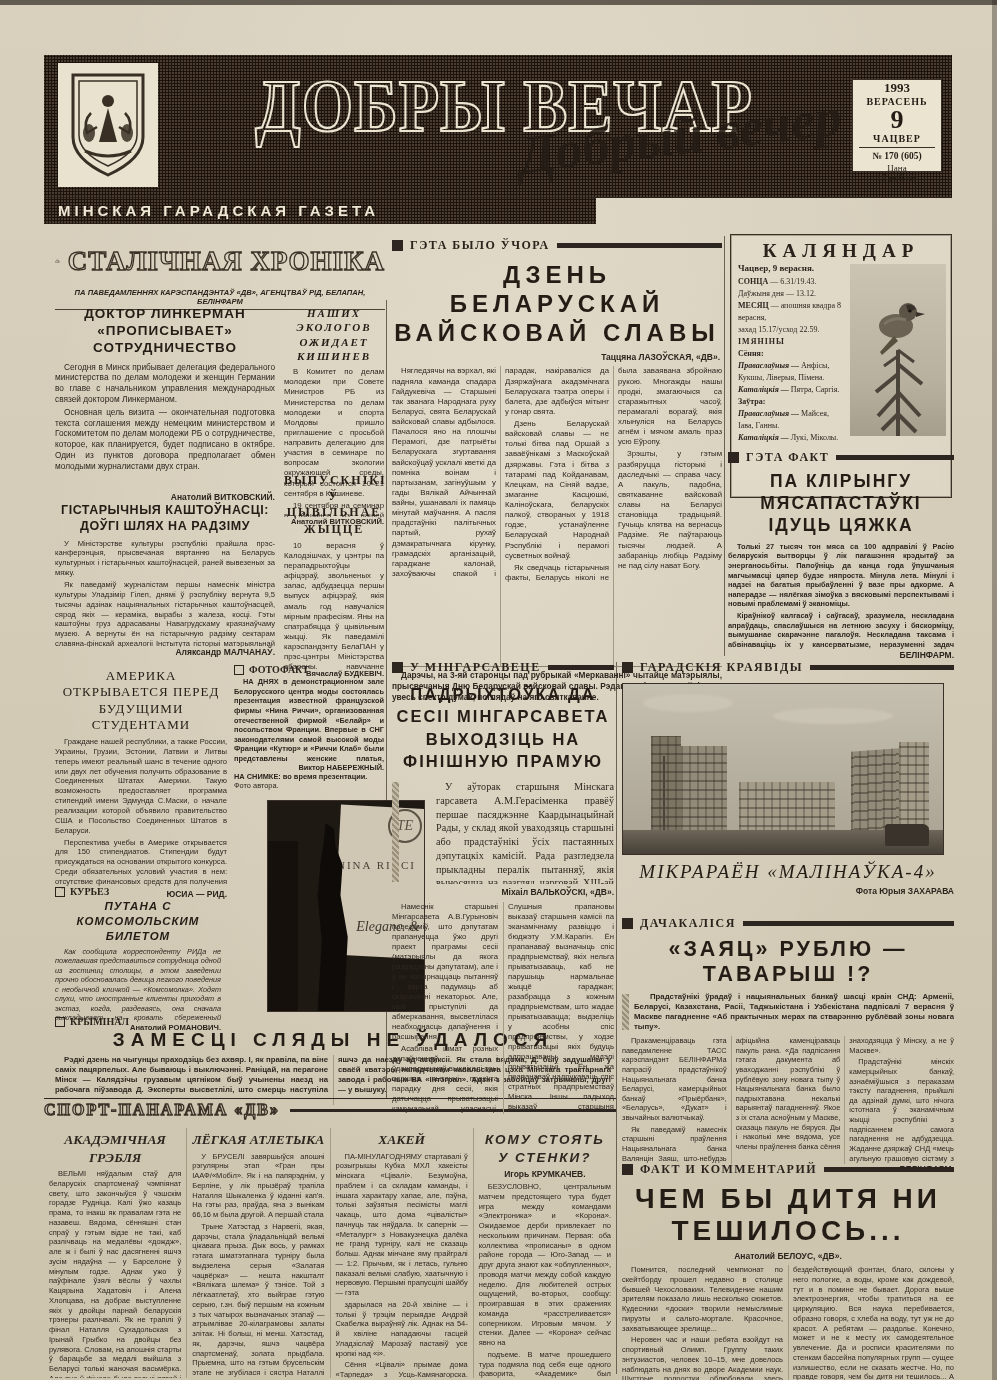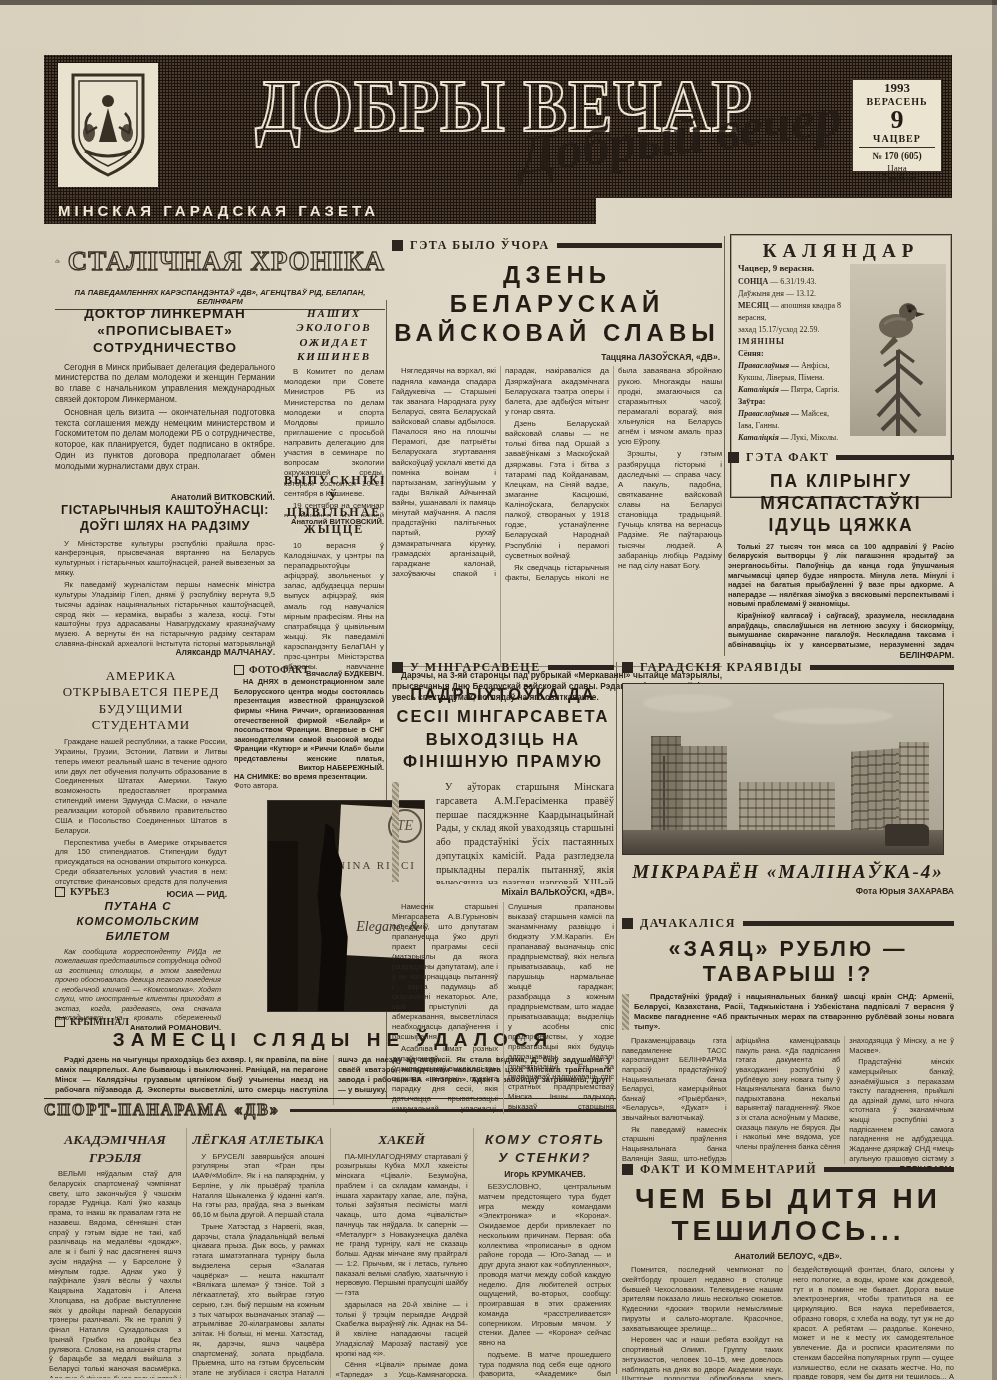--- a/index.html
+++ b/index.html
@@ -363,21 +363,21 @@
       <div class="cloud" style="left:150px;top:24px;width:120px;height:16px;"></div>
       <div class="bldg dark" style="left:28px;top:52px;width:30px;height:100px;"></div>
       <div class="bldg" style="left:58px;top:62px;width:46px;height:90px;"></div>
       <div class="bldg light" style="left:116px;top:98px;width:96px;height:54px;"></div>
       <div class="bldg" style="left:228px;top:66px;width:48px;height:88px;transform:skewY(-4deg);"></div>
       <div class="bldg light" style="left:276px;top:58px;width:30px;height:96px;"></div>
       <div class="pole" style="left:40px;top:72px;height:82px;"></div>
       <div class="ground"></div>
       <div class="van" style="right:14px;bottom:8px;width:44px;height:22px;"></div>
     </div>
-    <div class="hl-serif" style="font-style:italic;font-weight:bold;font-size:19px;letter-spacing:2px;margin-top:6px;">МІКРАРАЁН «МАЛІНАЎКА-4»</div>
+    <div class="hl-serif" style="font-style:italic;font-weight:normal;font-size:19px;letter-spacing:2px;margin-top:6px;">МІКРАРАЁН «МАЛІНАЎКА-4»</div>
     <div class="byline" style="margin-top:3px;">Фота Юрыя ЗАХАРАВА</div>
   </div>
 
   <div class="abs" style="left:622px;top:916px;width:332px;">
     <div class="banner">
       <span class="sq"></span>
       <span class="lbl">ДАЧАКАЛІСЯ</span>
       <span class="bar"></span>
     </div>
     <div class="hl-sans" style="font-size:21.5px;letter-spacing:3px;margin-top:6px;">«ЗАЯЦ» РУБЛЮ — ТАВАРЫШ !?</div>

